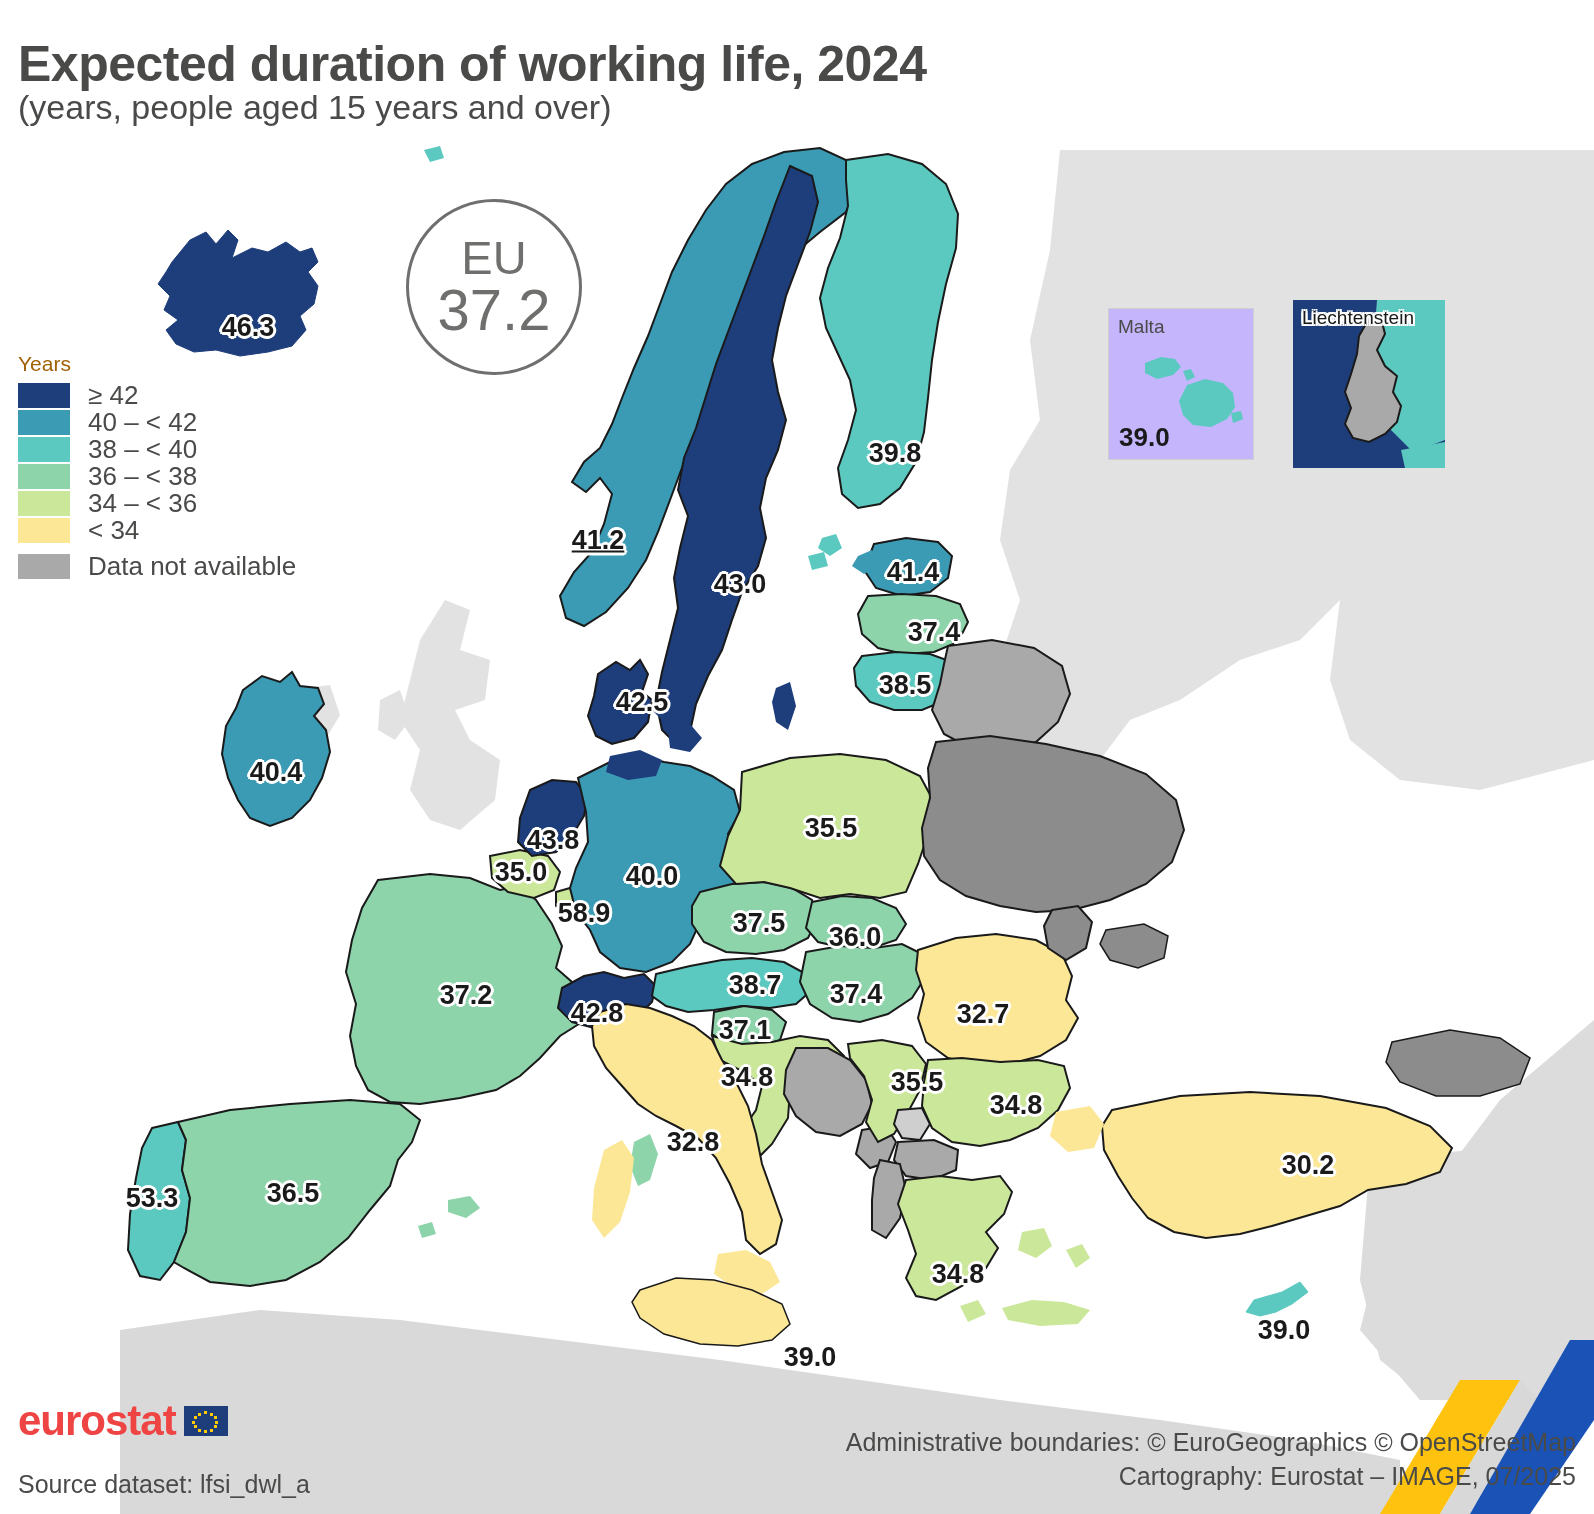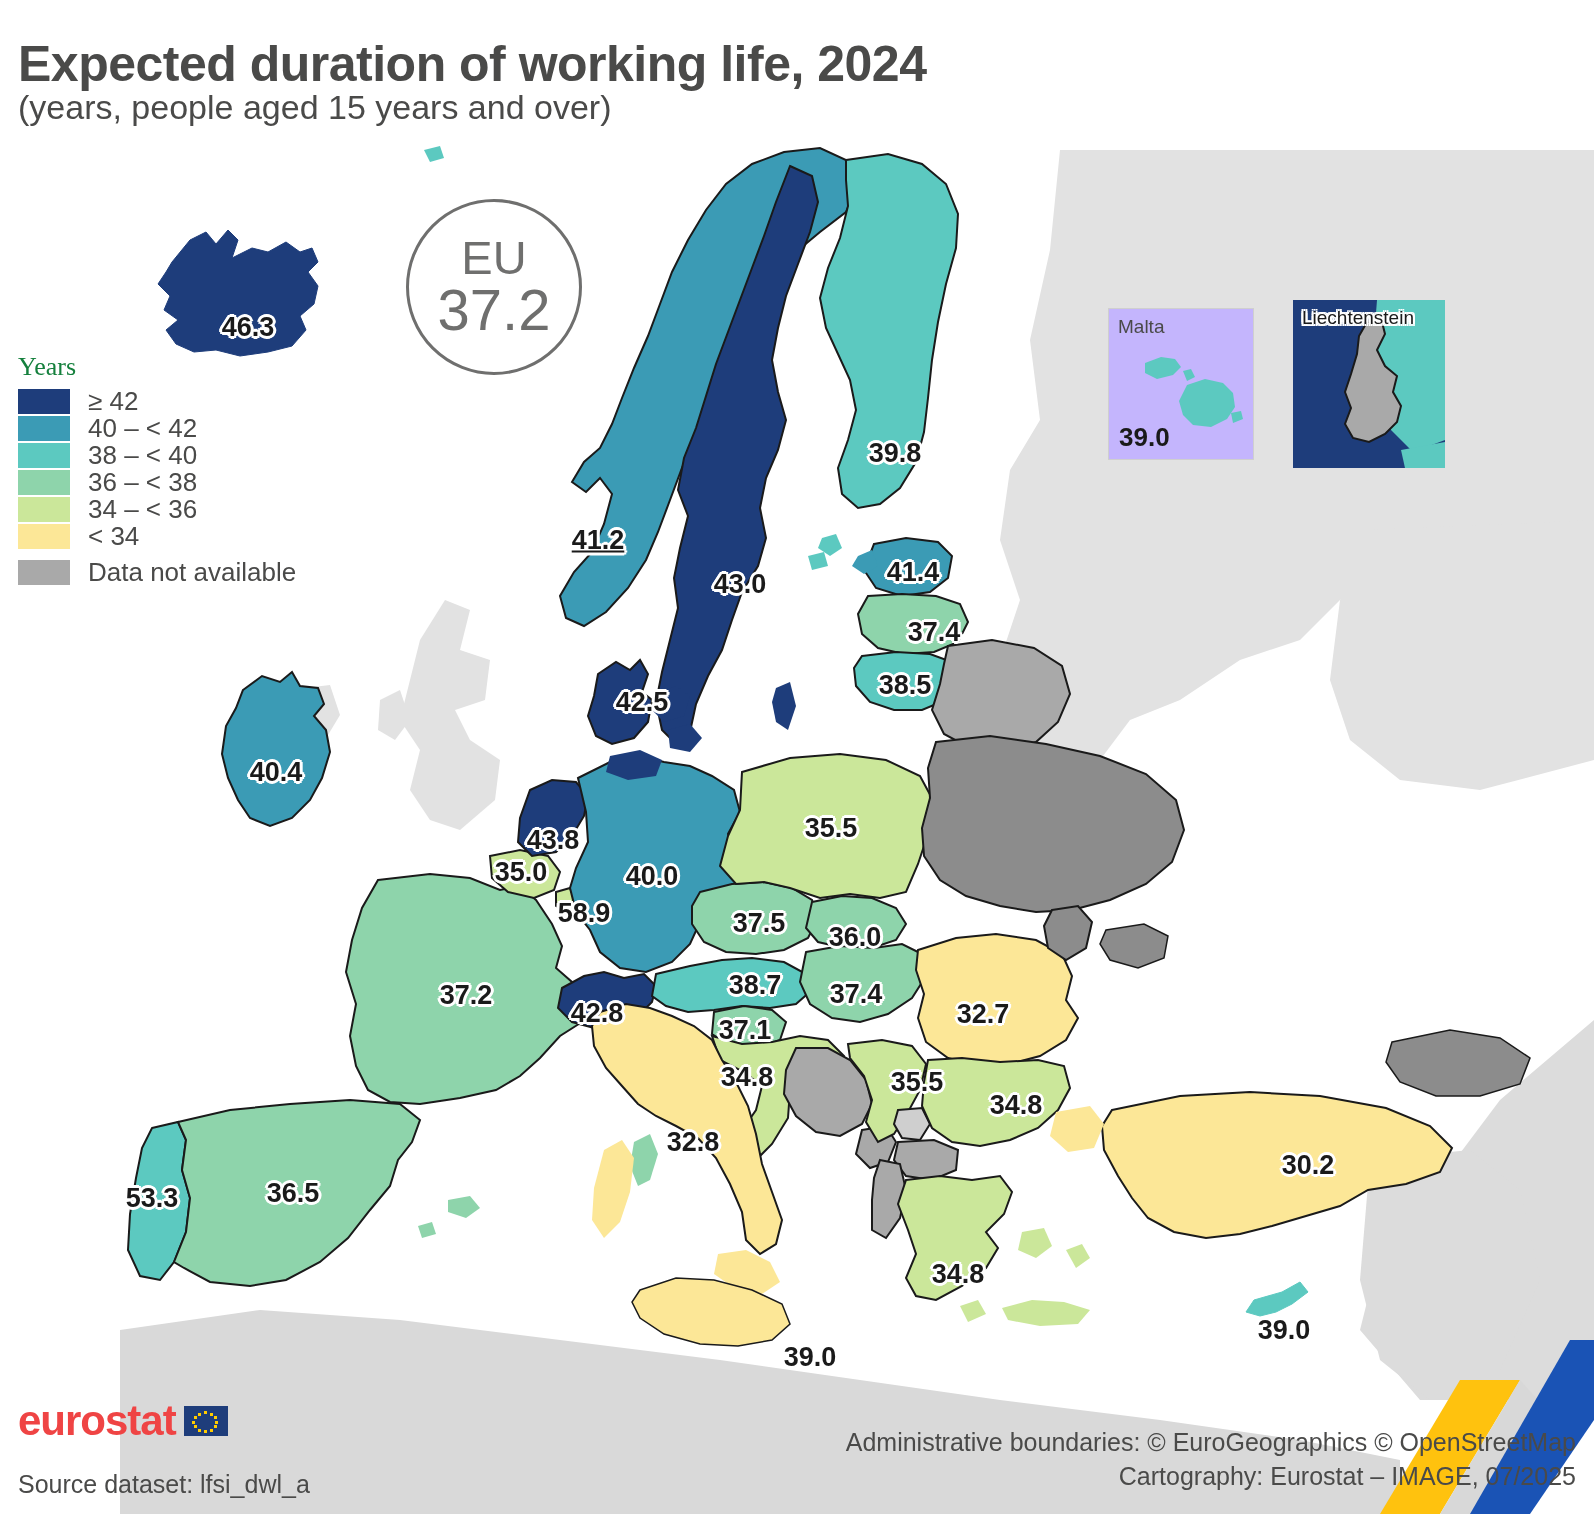--- a/index.html
+++ b/index.html
@@ -43,24 +43,23 @@
   }
 
   
   #legend {
     position: absolute;
     left: 18px;
     top: 352px;
     z-index: 40;
   }
   #legend-title {
-    font-size: 26px;
-    color: #15803d;
+    font-size: 21px;
+    color: #a16207;
     margin-bottom: 6px;
-    font-family: Liberation Serif, serif;
   }
   .legend-row {
     display: flex;
     align-items: center;
     height: 27px;
   }
   .legend-row.gap { margin-top: 9px; }
   .legend-swatch {
     width: 52px;
     height: 25px;

